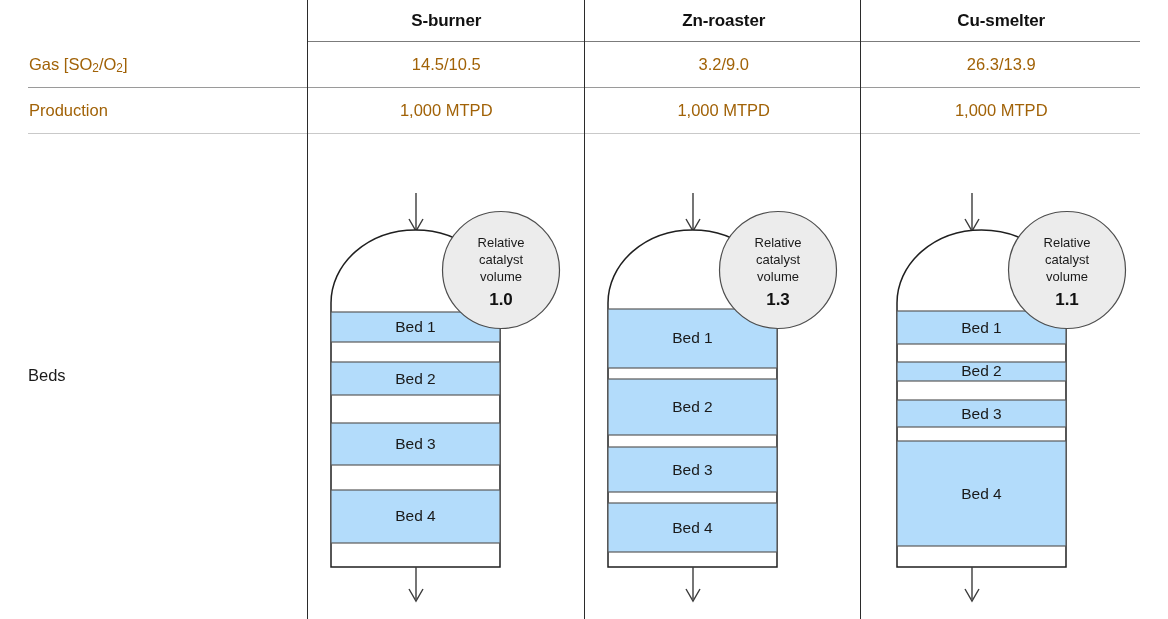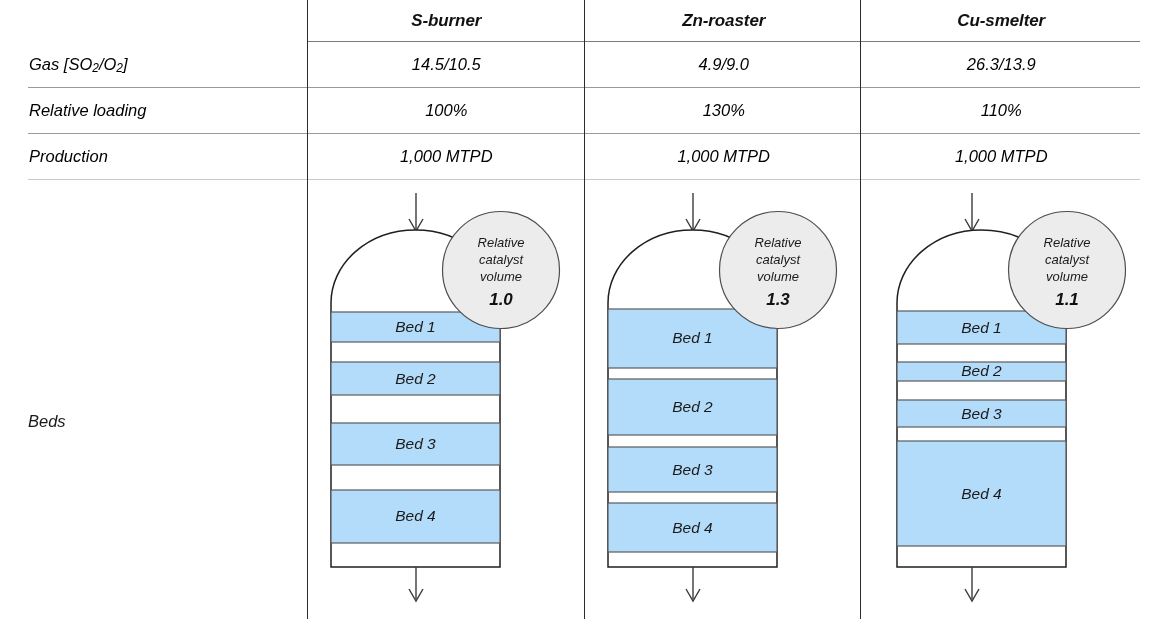--- a/index.html
+++ b/index.html
@@ -13,21 +13,20 @@
     font-family: "Liberation Sans", sans-serif;
     color: #1a1a1a;
     overflow: hidden;
     position: relative;
   }
 
   #page {
     position: relative;
     width: 1167px;
     height: 619px;
-    font-style: italic;
   }
 
   
   table.compare {
     position: absolute;
     left: 28px;
     top: 0;
     width: 1112px;
     border-collapse: collapse;
     table-layout: fixed;
@@ -52,21 +51,21 @@
   }
   .hdr-row th.label-cell {
     border-bottom: none;
     text-align: left;
   }
 
   .data-row td {
     height: 45px;
     font-size: 16.5px;
     text-align: center;
-    color: #000000;
+    color: #a16207;
     border-bottom: 1px solid #9a9a9a;
   }
   .data-row td.label-cell {
     text-align: left;
     padding-left: 1px;
     font-size: 16.5px;
   }
   .data-row.last-data td { border-bottom: 1px solid #c9c9c9; }
 
   .beds-row td {
@@ -139,28 +138,22 @@
         <th class="label-cell"></th>
         <th>S-burner</th>
         <th>Zn-roaster</th>
         <th>Cu-smelter</th>
       </tr>
     </thead>
     <tbody>
       <tr class="data-row">
         <td class="label-cell"><span><span>Gas [SO</span><sub>2</sub><span>/O</span><sub>2</sub><span>]</span></span></td>
         <td>14.5/10.5</td>
-        <td>4.9/9.0</td>
+        <td>3.2/9.0</td>
         <td>26.3/13.9</td>
-      </tr>
-      <tr class="data-row">
-        <td class="label-cell">Relative loading</td>
-        <td>100%</td>
-        <td>130%</td>
-        <td>110%</td>
       </tr>
       <tr class="data-row last-data">
         <td class="label-cell">Production</td>
         <td>1,000 MTPD</td>
         <td>1,000 MTPD</td>
         <td>1,000 MTPD</td>
       </tr>
       <tr class="beds-row">
         <td class="label-cell">Beds</td>
         <td></td>

